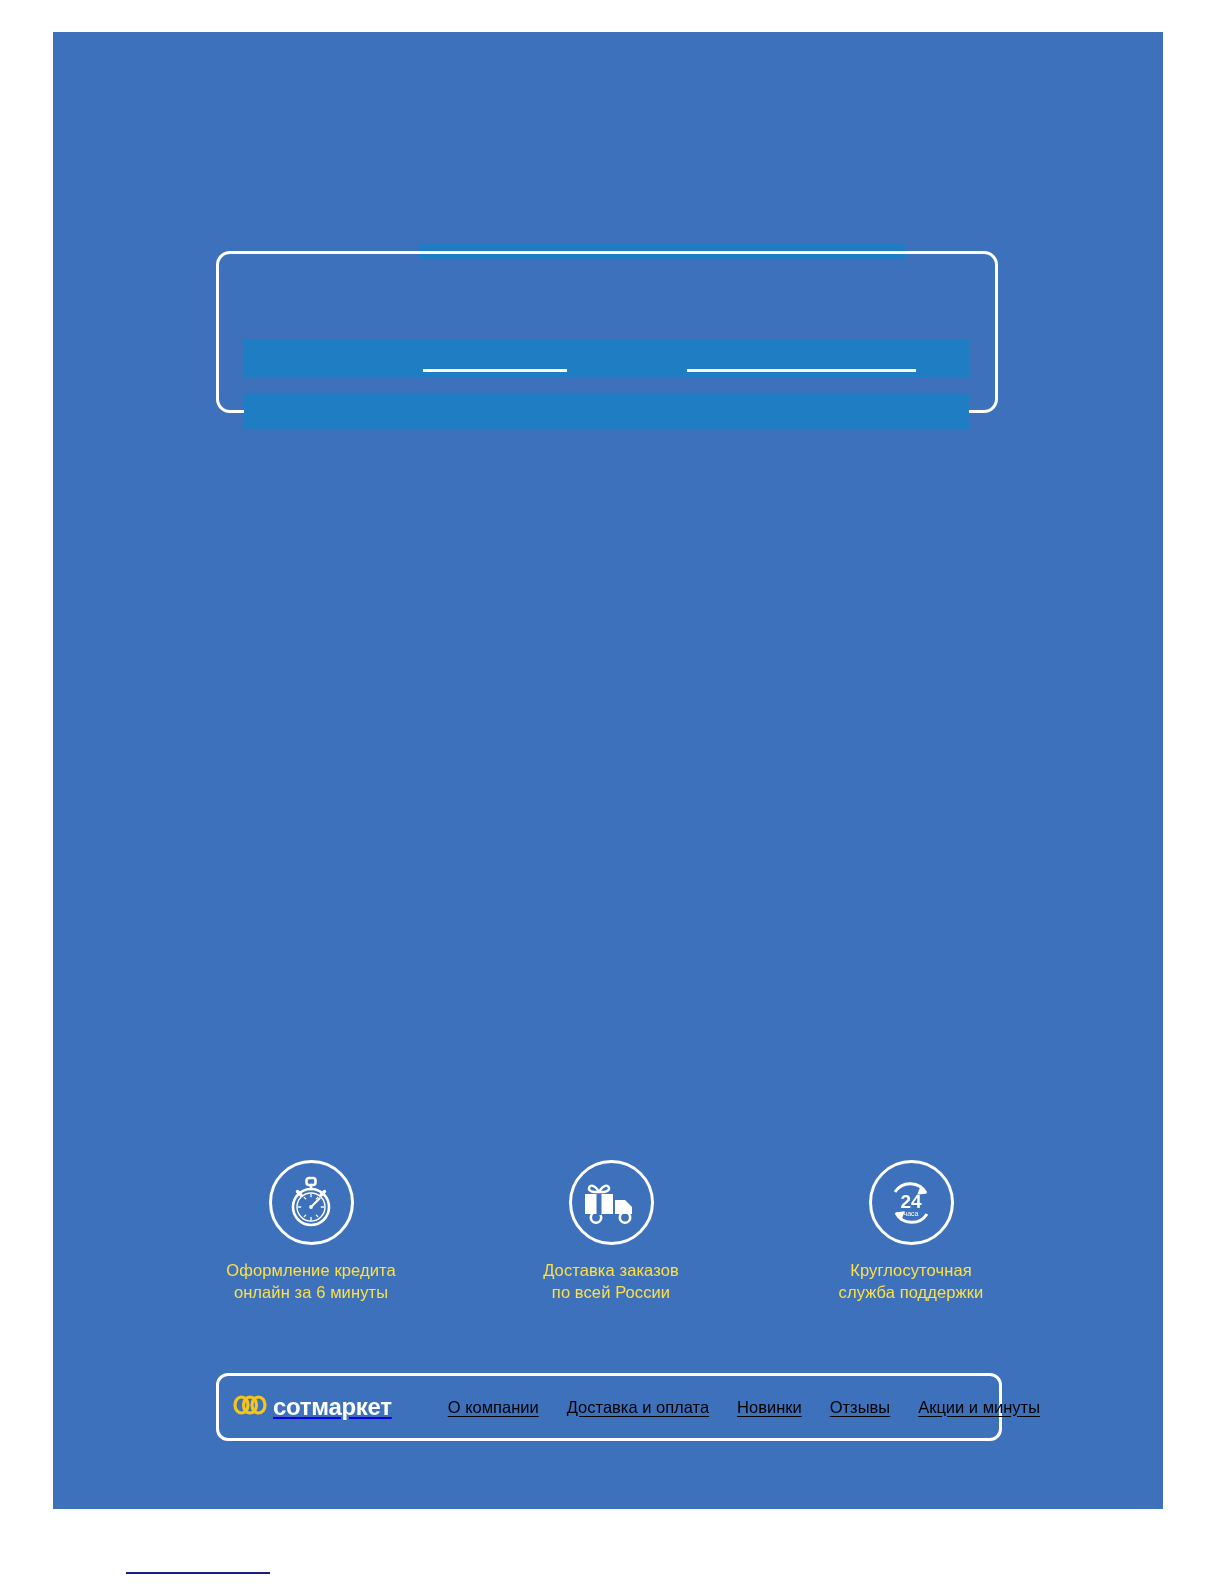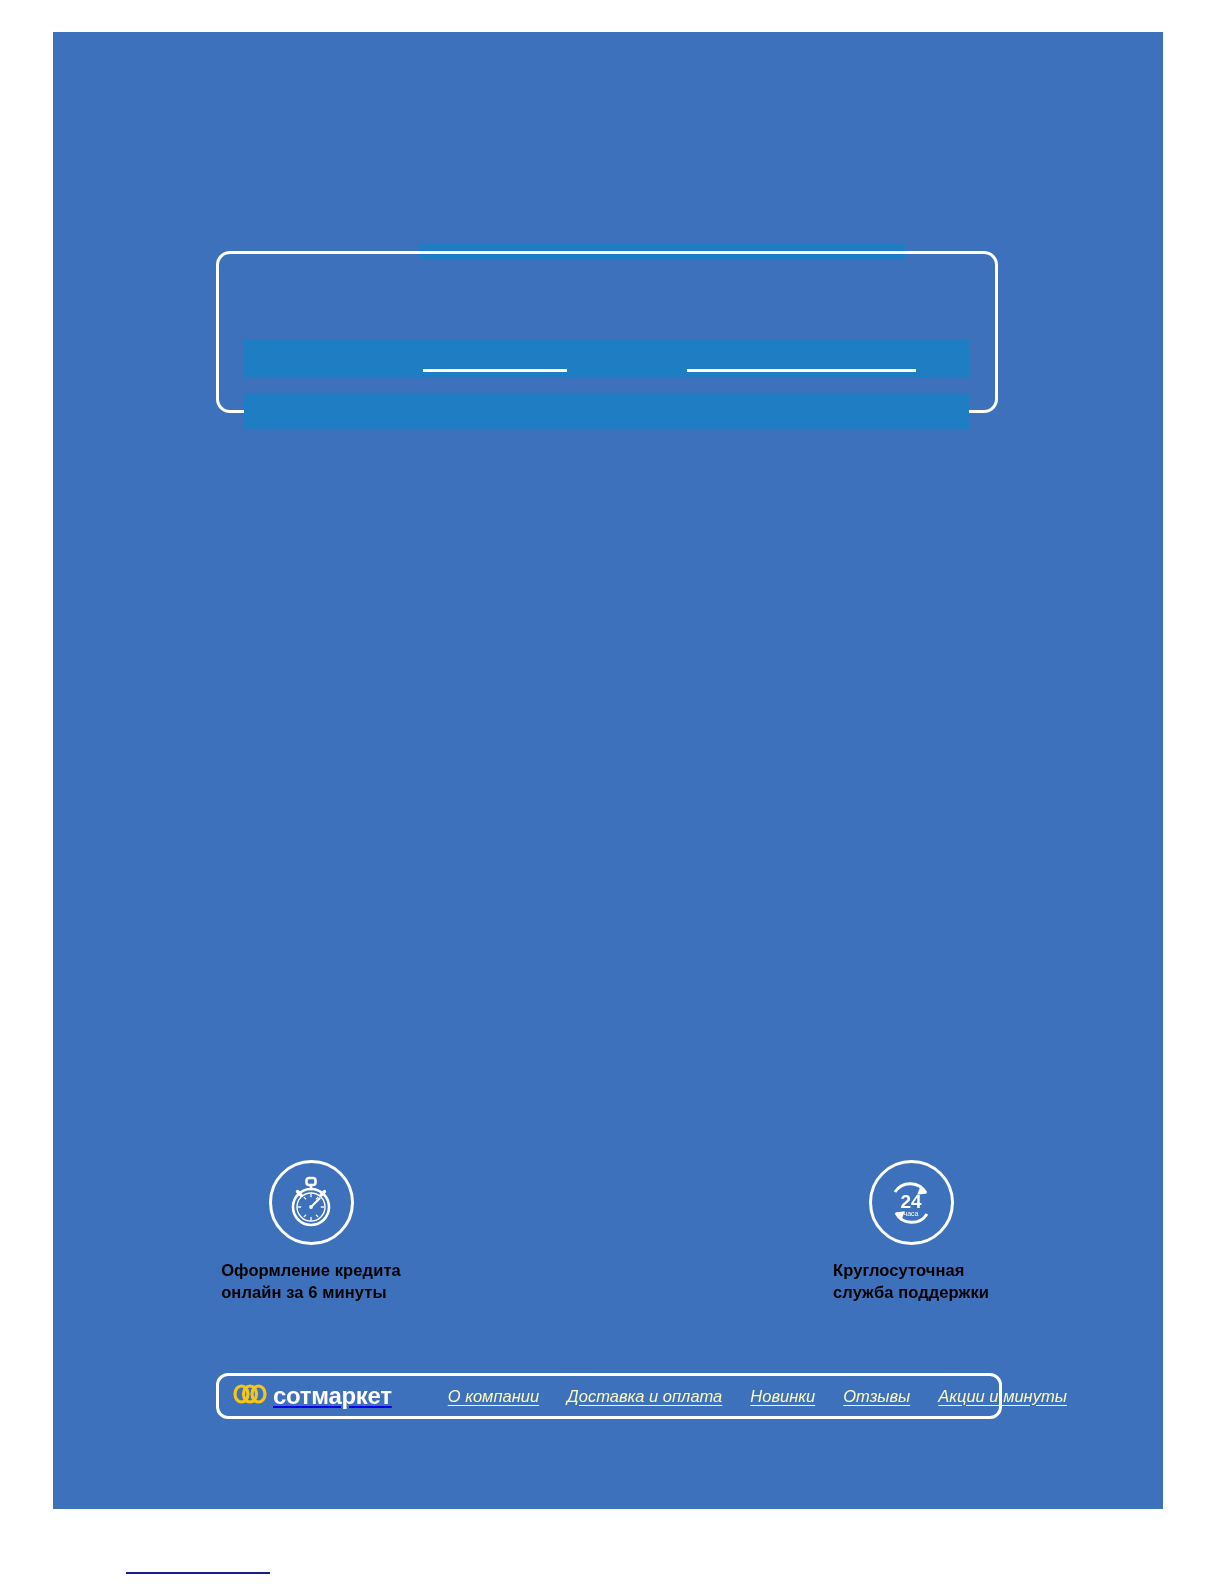--- a/index.html
+++ b/index.html
@@ -98,35 +98,34 @@
     border: 3px solid #ffffff;
     border-radius: 50%;
     box-sizing: border-box;
     display: flex;
     align-items: center;
     justify-content: center;
   }
   .feature-icon svg { display: block; }
   .feature-caption {
     margin-top: 14px;
-    color: #000000;
+    color: #fde047;
     font-size: 16.5px;
     line-height: 22px;
-    text-align: left;
+    text-align: center;
     letter-spacing: 0.1px;
-    font-weight: bold;
   }
 
   
   #bottom-bar {
     position: absolute;
     left: 163px;
     top: 1341px;
     width: 786px;
-    height: 46px;
+    height: 68px;
     border: 3px solid #ffffff;
     border-radius: 12px;
     box-sizing: border-box;
     display: flex;
     align-items: center;
     padding-left: 14px;
   }
   #brand-logo {
     display: flex;
     align-items: center;
@@ -139,26 +138,25 @@
     font-size: 24px;
     font-weight: bold;
     letter-spacing: -0.3px;
   }
   #bottom-links {
     display: flex;
     align-items: center;
     gap: 28px;
   }
   #bottom-links a {
-    color: #fef9c3;
+    color: #000000;
     font-size: 16.5px;
     text-decoration: underline;
     text-underline-offset: 3px;
     white-space: nowrap;
-    font-style: italic;
   }
 
   
   #stray-rule {
     position: absolute;
     left: 126px;
     top: 1572px;
     width: 144px;
     height: 2px;
     background: #1b1a8f;
@@ -197,20 +195,37 @@
             <path d="M19.2 21.4 l1.5 1.5 M31.3 39.1 l1.5 1.5 M19.2 40.6 l1.5 -1.5 M31.3 22.9 l1.5 -1.5"></path>
           </g>
         </svg>
       </div>
       <div class="feature-caption">
         <div>Оформление кредита</div>
         <div>онлайн за 6 минуты</div>
       </div>
     </div>
 
+    <div class="feature">
+      <div class="feature-icon">
+        <svg width="58" height="46" viewBox="0 0 58 46" fill="#ffffff" stroke="none">
+          <path d="M3 14 h28 v20 h-28 z"></path>
+          <path d="M33 20 h10 l7 7 v7 h-17 z"></path>
+          <circle cx="14" cy="37.5" r="5.2" fill="none" stroke="#ffffff" stroke-width="2.6"></circle>
+          <circle cx="43" cy="37.5" r="5.2" fill="none" stroke="#ffffff" stroke-width="2.6"></circle>
+          <rect x="14.5" y="12" width="5" height="23" fill="#3d71bc"></rect>
+          <path d="M17 12 c-4 -7 -9 -8 -10 -4 c-0.8 3 4 4.4 10 4 z
+                   M17 12 c4 -7 9 -8 10 -4 c0.8 3 -4 4.4 -10 4 z" fill="none" stroke="#ffffff" stroke-width="2.4"></path>
+        </svg>
+      </div>
+      <div class="feature-caption">
+        <div>Доставка заказов</div>
+        <div>по всей России</div>
+      </div>
+    </div>
 
     <div class="feature">
       <div class="feature-icon">
         <svg width="58" height="56" viewBox="0 0 58 56" fill="none" stroke="#ffffff" stroke-width="3">
           <path d="M44 18 a18 18 0 0 0 -31 -1"></path>
           <path d="M14 38 a18 18 0 0 0 31 1"></path>
           <path d="M39 10 l5.8 8.6 l-9.6 1.2 z" fill="#ffffff" stroke="none"></path>
           <path d="M19 46 l-5.8 -8.6 l9.6 -1.2 z" fill="#ffffff" stroke="none"></path>
           <text x="29" y="33" text-anchor="middle" fill="#ffffff" stroke="none" font-family="Liberation Sans, sans-serif" font-size="19" font-weight="bold">24</text>
           <text x="29" y="41" text-anchor="middle" fill="#ffffff" stroke="none" font-family="Liberation Sans, sans-serif" font-size="7">часа</text>

